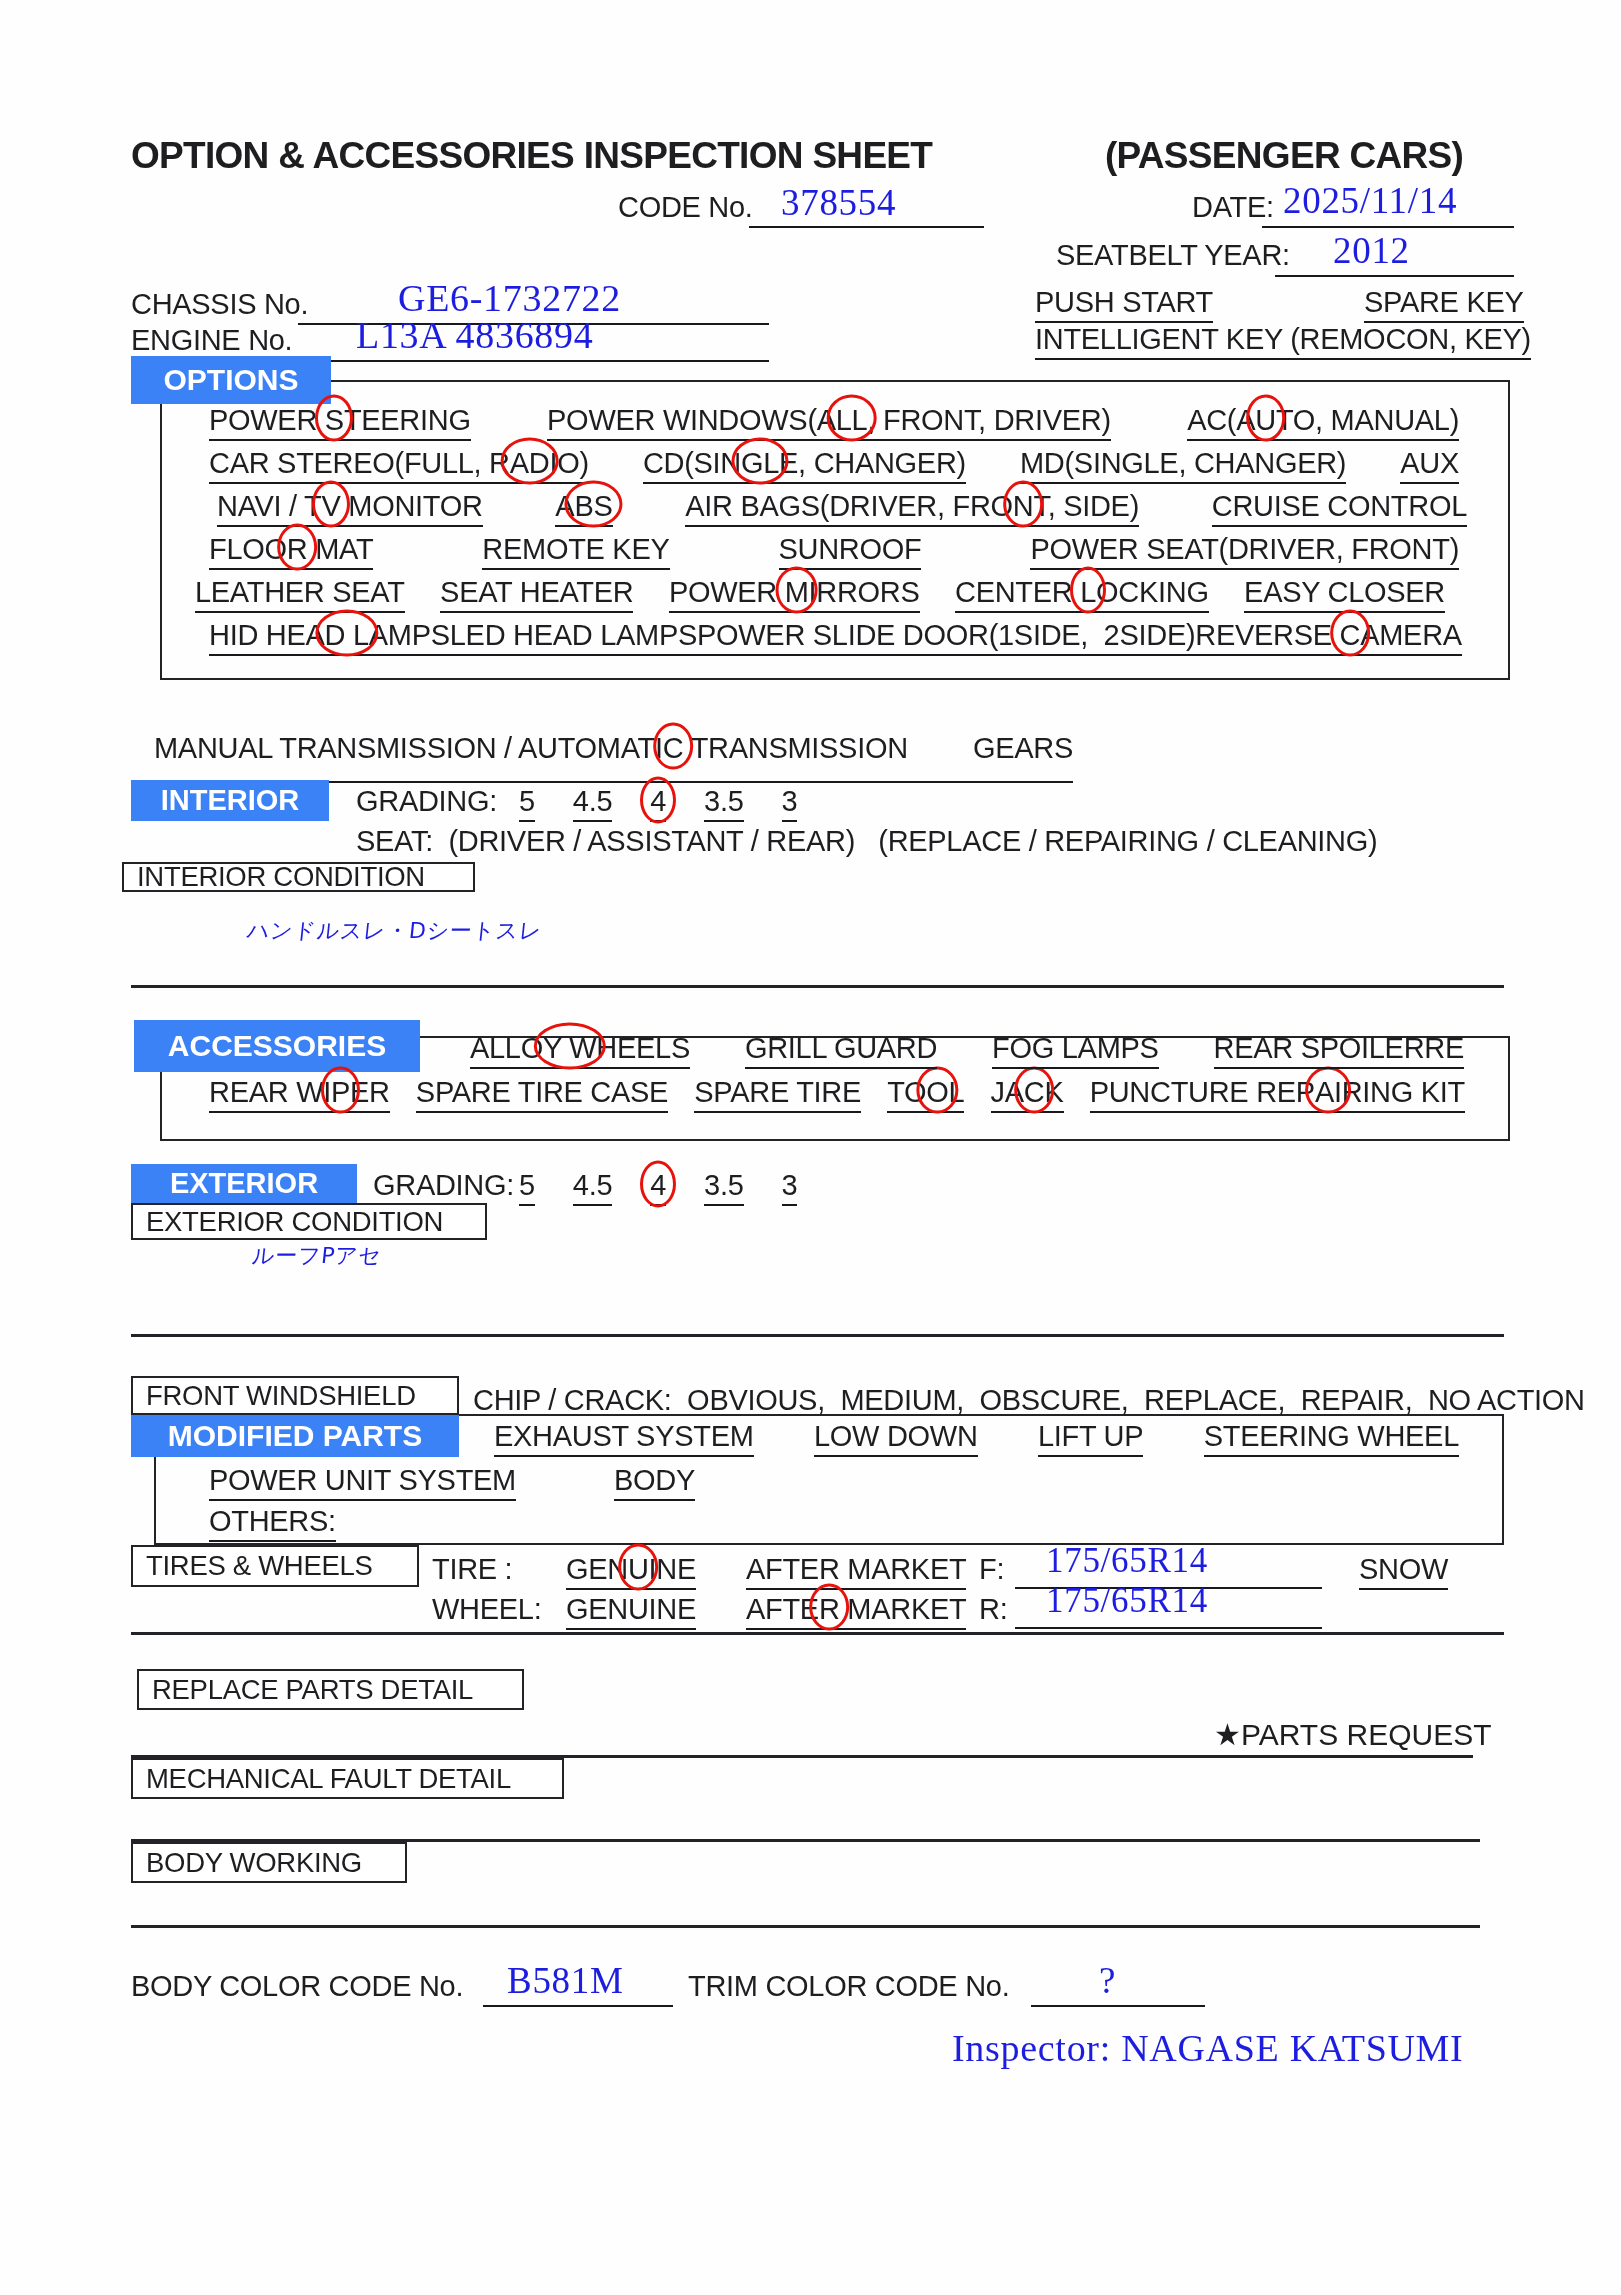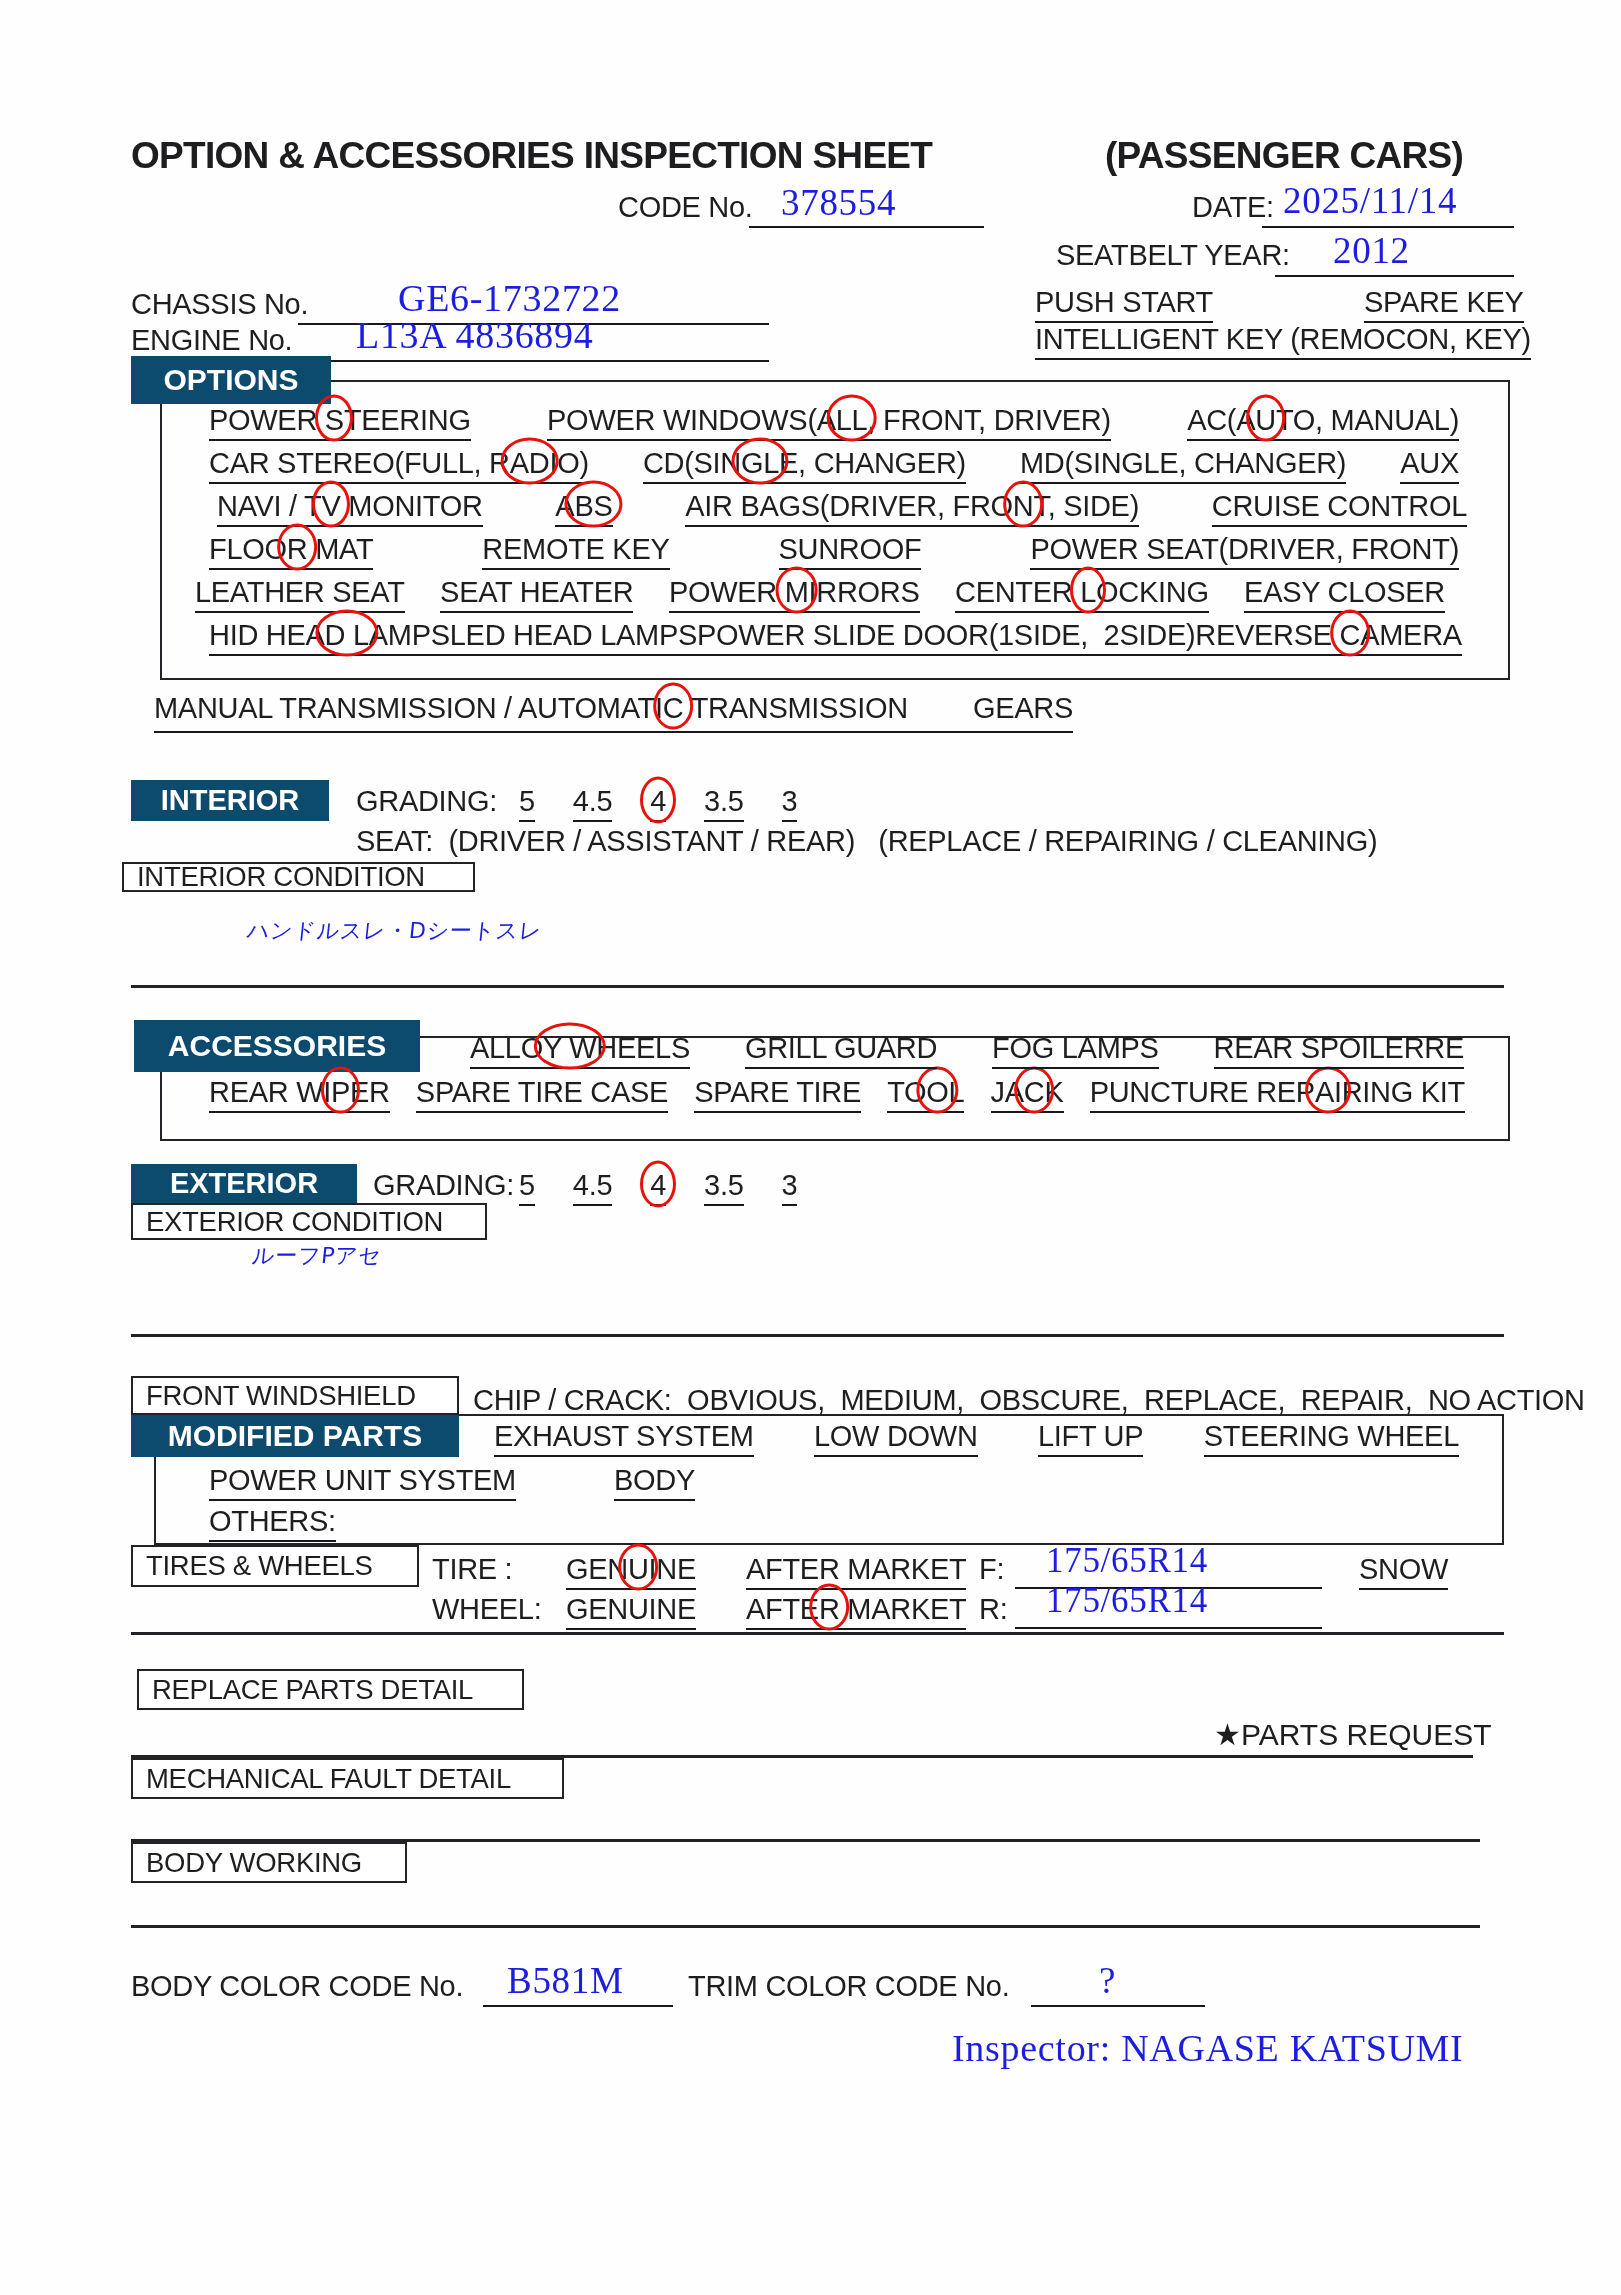--- a/index.html
+++ b/index.html
@@ -7,21 +7,21 @@
         font-family:"Liberation Sans",sans-serif;color:#1e1e21;letter-spacing:-0.3px;}
   .abs{position:absolute;}
   .t44{font-size:29px;}
   .t42{font-size:27.5px;}
   .title{font-size:37px;font-weight:bold;letter-spacing:-0.7px;}
   .blue{color:#1d1de0;font-family:"Liberation Serif","DejaVu Serif",serif;font-size:37px;letter-spacing:0.7px;}
   .blue-jp{color:#1d1de0;font-family:"DejaVu Sans",sans-serif;font-size:22px;letter-spacing:0.7px;transform:skewX(-6deg);}
   .u{display:inline-block;border-bottom:2.6px solid #19191d;padding-bottom:2px;white-space:pre;}
   .line{border-bottom:2.6px solid #19191d;}
   .divider{border-bottom:3.3px solid #232327;}
-  .blackbox{background:#0c4a6e;color:#ffffff;font-weight:bold;display:flex;align-items:center;justify-content:center;letter-spacing:0;}
+  .blackbox{background:#3b82f6;color:#ffffff;font-weight:bold;display:flex;align-items:center;justify-content:center;letter-spacing:0;}
   .whitebox{background:#fff;border:2.6px solid #232327;display:flex;align-items:center;padding-left:13px;box-sizing:border-box;}
   .bigbox{border:2.6px solid #232327;box-sizing:border-box;background:transparent;}
   .frow{display:flex;justify-content:space-between;align-items:flex-start;font-size:29px;}
   .item{white-space:pre;}
   .c,.circled{position:relative;display:inline-block;}
   .c::after,.circled::after{content:"";position:absolute;left:50%;top:42%;
      width:calc(100% + 13px);min-width:30px;height:41px;transform:translate(-50%,-50%);
      border:3.9px solid #e8120c;border-radius:50%;pointer-events:none;}
   .grades{display:flex;gap:38px;font-size:29px;}
   .gap150{display:flex;gap:98px;font-size:29px;justify-content:flex-start;}
@@ -90,21 +90,21 @@
       <span class="item u"><span>CENTER </span><span class="c">L</span><span>OCKING</span></span>
       <span class="item u"><span>EASY CLOSER</span></span>
     </div>
   <div class="abs frow" style="left:209px;top:619px;width:1250px;">
       <span class="item u"><span>HID HEA</span><span class="c">D L</span><span>AMPS</span></span>
       <span class="item u"><span>LED HEAD LAMPS</span></span>
       <span class="item u"><span>POWER SLIDE DOOR(1SIDE,  2SIDE)</span></span>
       <span class="item u"><span>REVERSE </span><span class="c">C</span><span>AMERA</span></span>
     </div>
 
-  <div class="abs frow" style="left:154px;top:692px;width:919px;border-bottom:2.6px solid #19191d;padding-bottom:6px;">
+  <div class="abs frow" style="left:154px;top:732px;width:919px;border-bottom:2.6px solid #19191d;padding-bottom:16px;">
     <span class="item"><span>MANUAL TRANSMISSION / AUTOMATI</span><span class="c">C</span><span> TRANSMISSION</span></span>
     <span class="item">GEARS</span>
   </div>
 
   <div class="abs blackbox" style="left:131px;top:780px;width:198px;height:41px;font-size:29px;">INTERIOR</div>
   <div class="abs t44" style="left:356px;top:785px;">GRADING:</div>
   <div class="abs grades" style="left:519px;top:785px;">
       <span class="item u"><span>5</span></span>
       <span class="item u"><span>4.5</span></span>
       <span class="item u circled"><span>4</span></span>

